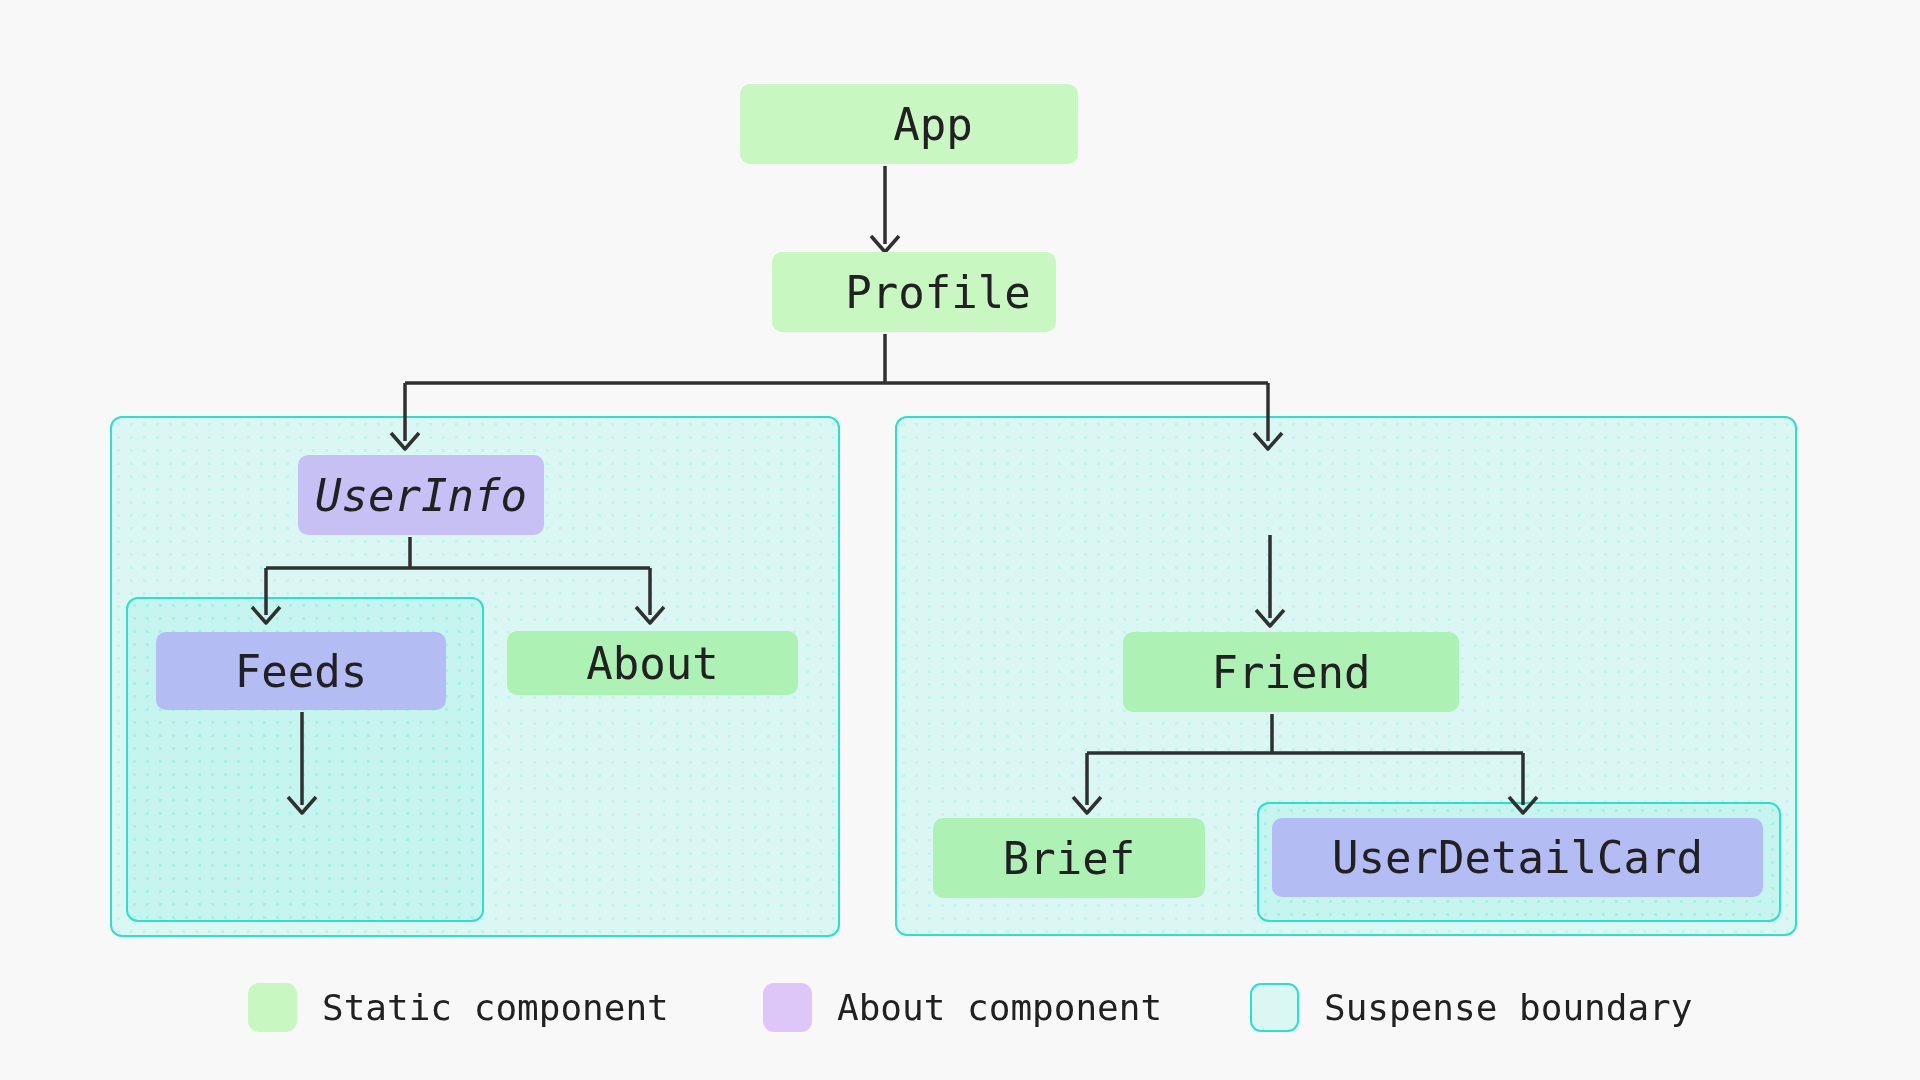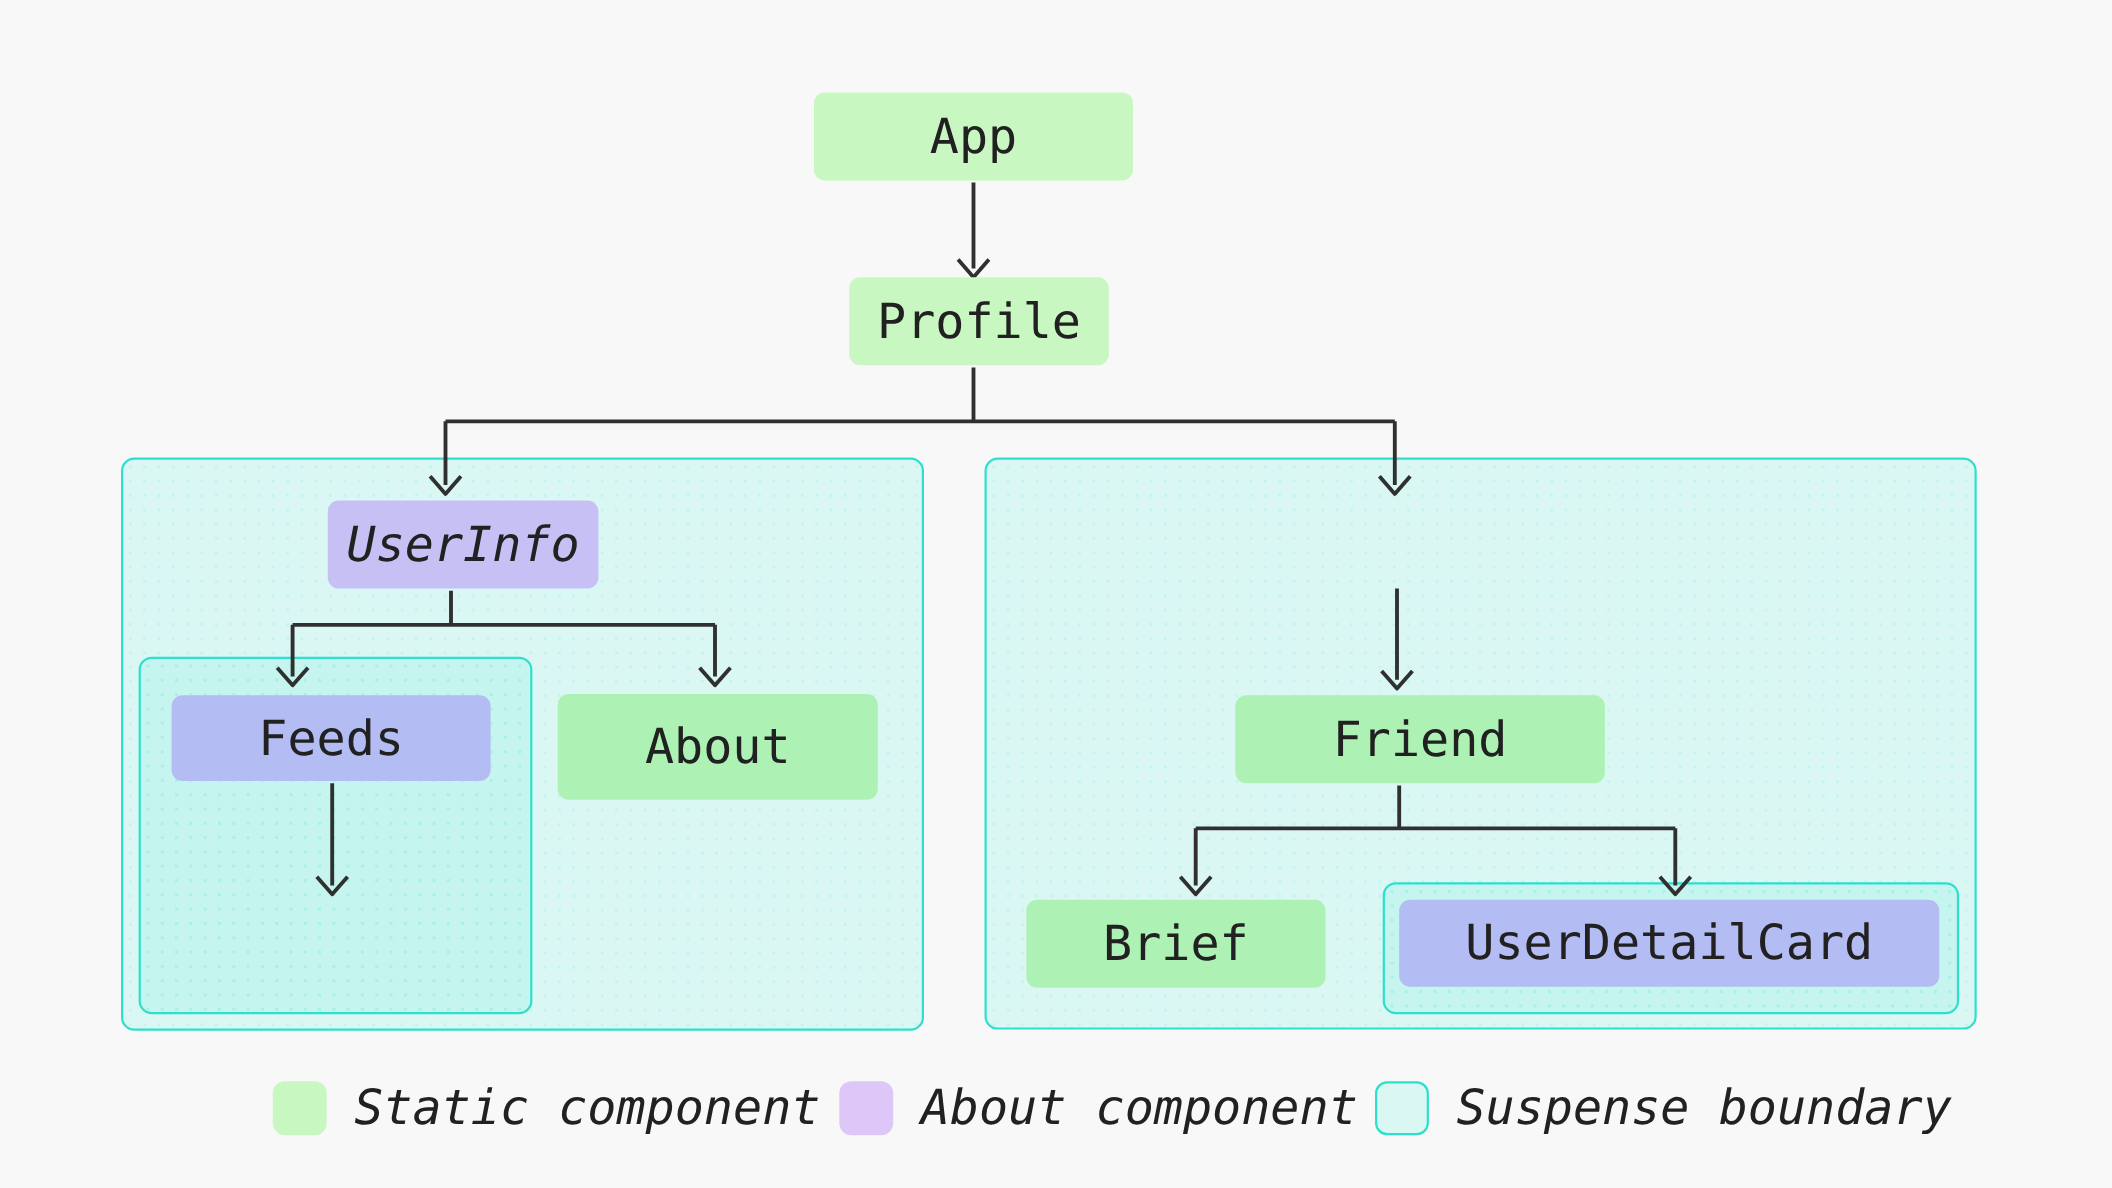--- a/index.html
+++ b/index.html
@@ -6,21 +6,21 @@
   .stage{
     position:relative;width:1920px;height:1080px;overflow:hidden;
     background:var(--background,#f8f8f8);
     font-family:"DejaVu Sans Mono","Liberation Mono",monospace;
     color:var(--text,#212121);
   }
   .node{
     position:absolute;display:flex;align-items:center;justify-content:center;
     border-radius:10px;font-size:44px;letter-spacing:0;white-space:nowrap;
   }
-  .node.green-top{background:var(--static-component,#c9f7c2);}
+  .node.green-top{background:var(--static-component,#c9f7c2);padding-left:48px;}
   .node.green-in{background:var(--static-component-in-boundary,#adf2b4);}
   .node.purple{background:var(--async-component,#c6c0f5);font-style:italic;}
   .node.purple-in{background:var(--async-component-in-boundary,#b3bcf3);}
   .boundary{
     position:absolute;border:2.5px solid var(--suspense-border,#2ce0cb);border-radius:12px;
     background-color:var(--suspense-fill,#daf7f4);
     background-image:radial-gradient(rgba(44,224,203,0.12) 1.5px, transparent 1.6px);
     background-size:13px 13px;
   }
   .boundary.nested{
@@ -28,21 +28,21 @@
     background-image:radial-gradient(rgba(44,224,203,0.20) 1.5px, transparent 1.6px);
   }
   .edges{position:absolute;left:0;top:0;width:1920px;height:1080px;pointer-events:none;}
   .edges path{stroke:var(--edge,#303030);stroke-width:3.5;fill:none;stroke-linejoin:round;stroke-linecap:butt;}
   .legend{position:absolute;left:0;top:983px;width:1920px;height:49px;}
   .legend-item{position:absolute;top:0;height:49px;display:flex;align-items:center;}
   .swatch{width:49px;height:49px;border-radius:11px;margin-right:25px;box-sizing:border-box;flex:none;}
   .swatch.static{background:var(--static-component,#c9f7c2);}
   .swatch.async{background:var(--legend-async,#ddc7f8);}
   .swatch.suspense{background:var(--suspense-fill,#daf7f4);border:2.5px solid var(--suspense-border,#2ce0cb);}
-  .legend-label{font-size:44px;white-space:nowrap;font-style:italic;}
+  .legend-label{font-size:36px;white-space:nowrap;}
 </style>
 </head>
 <body>
 
 <div class="stage">
 
   <div class="boundary" style="left:110px;top:416px;width:726px;height:517px"></div>
   <div class="boundary" style="left:895px;top:416px;width:898px;height:516px"></div>
   <div class="boundary nested" style="left:126px;top:597px;width:354px;height:321px"></div>
   <div class="boundary nested" style="left:1257px;top:802px;width:520px;height:116px"></div>
@@ -53,21 +53,21 @@
     <path d="M410 537 L410 568 M266 568 L650 568 M266 568 L266 615 M252 607 L266 623 L280 607 M650 568 L650 615 M636 607 L650 623 L664 607"></path>
     <path d="M302 712 L302 805 M288 797 L302 813 L316 797"></path>
     <path d="M1270 535 L1270 618 M1256 610 L1270 626 L1284 610"></path>
     <path d="M1272 714 L1272 753 M1087 753 L1523 753 M1087 753 L1087 805 M1073 797 L1087 813 L1101 797 M1523 753 L1523 805 M1509 797 L1523 813 L1537 797"></path>
   </svg>
 
   <div class="node green-top" style="left:740px;top:84px;width:290px;height:80px">App</div>
   <div class="node green-top" style="left:772px;top:252px;width:236px;height:80px">Profile</div>
   <div class="node purple" style="left:298px;top:455px;width:246px;height:80px">UserInfo</div>
   <div class="node purple-in" style="left:156px;top:632px;width:290px;height:78px">Feeds</div>
-  <div class="node green-in" style="left:507px;top:631px;width:291px;height:96px">About</div>
+  <div class="node green-in" style="left:507px;top:631px;width:291px;height:64px">About</div>
   <div class="node green-in" style="left:1123px;top:632px;width:336px;height:80px">Friend</div>
   <div class="node green-in" style="left:933px;top:818px;width:272px;height:80px">Brief</div>
   <div class="node purple-in" style="left:1272px;top:818px;width:491px;height:79px">UserDetailCard</div>
 
   <div class="legend">
     <div class="legend-item" style="left:248px">
       <span class="swatch static"></span>
       <span class="legend-label">Static component</span>
     </div>
     <div class="legend-item" style="left:763px">

